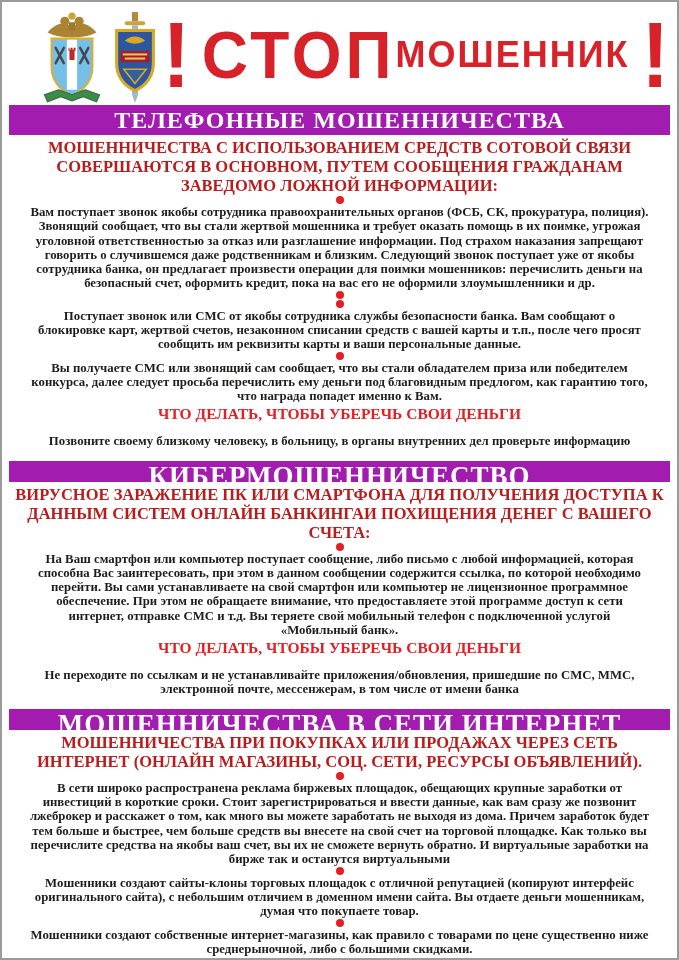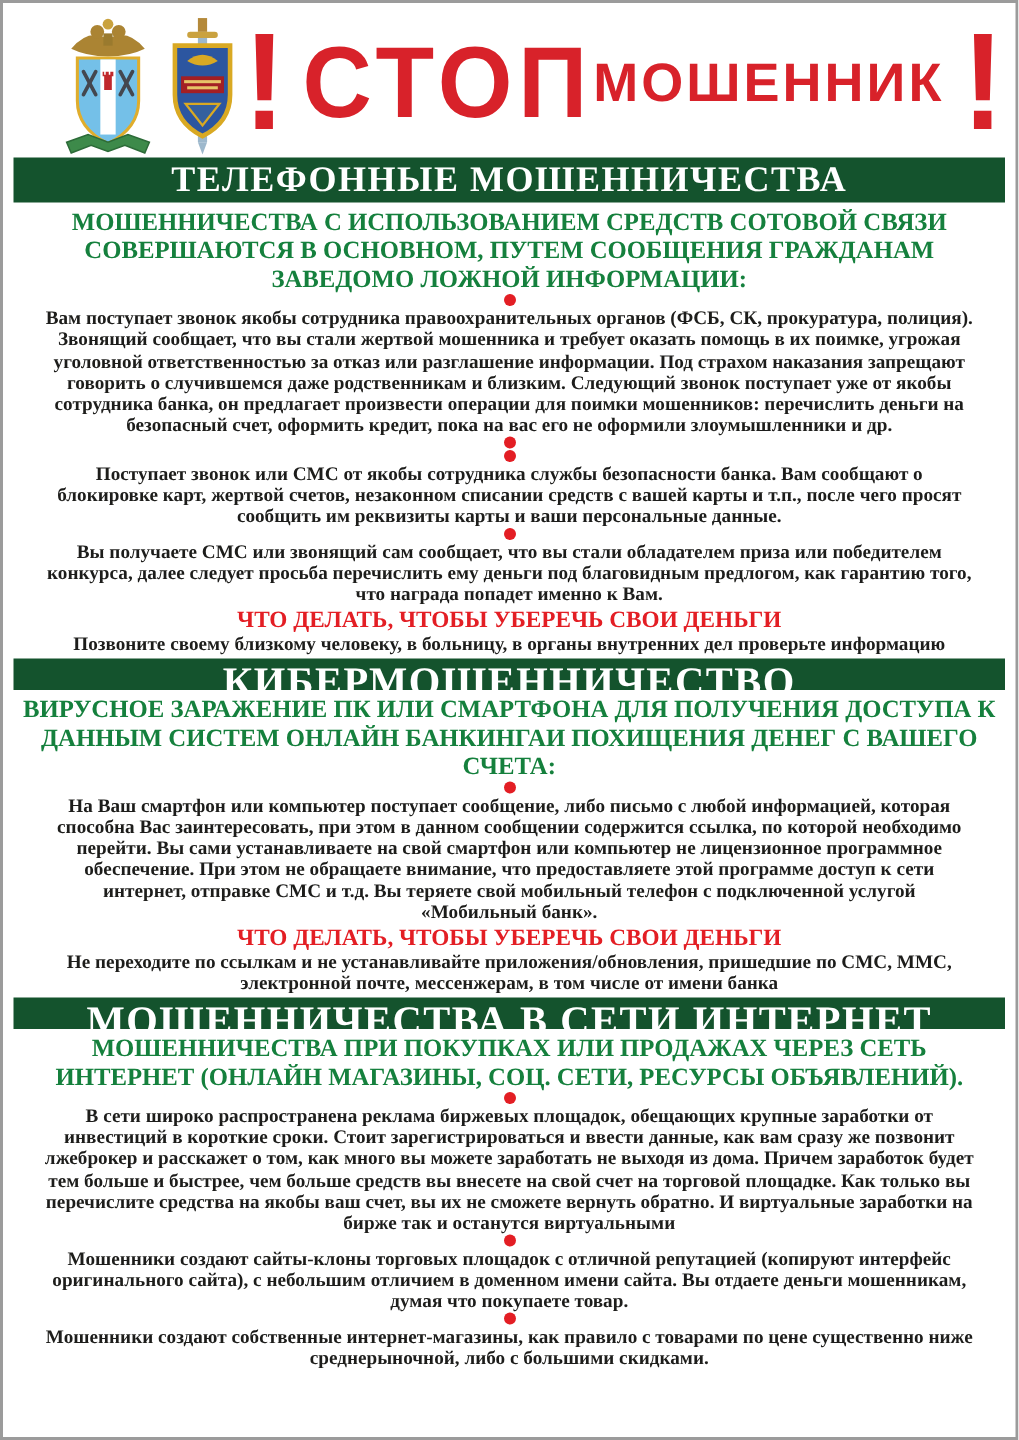--- a/index.html
+++ b/index.html
@@ -29,42 +29,42 @@
     font-weight:bold;color:#d8222a;font-size:64px;line-height:58px;
     letter-spacing:4px;transform:scaleY(1.05);
   }
   .t-mosh{
     font-family:"Liberation Sans","DejaVu Sans",sans-serif;
     font-weight:bold;color:#d8222a;font-size:36px;line-height:34px;letter-spacing:2px;
   }
   .sign-wrap{flex:0 0 auto;padding-right:6px;}
   
   .banner{
-    background:#14532d;color:#fff;text-align:center;
+    background:#a21caf;color:#fff;text-align:center;
     font-weight:bold;letter-spacing:1px;
     margin:0 0 3px 0;
   }
   .banner.b1{font-size:24px;line-height:30px;height:30px;}
   .banner.b2{font-size:27px;line-height:31px;height:21px;margin-top:2px;}
   
   section{text-align:center;}
   .sec-head{
     font-size:16.5px;font-weight:bold;line-height:1.16;
-    margin:1px 6px 0 6px;color:#15803d;
+    margin:1px 6px 0 6px;color:#b91c1c;
   }
   .dot{width:8px;height:8px;border-radius:50%;background:#e31e24;margin:1px auto 1px auto;}
   .bullet{
     font-size:12.8px;font-weight:bold;line-height:1.1;
     margin:0 20px;color:#1d1d1b;
   }
   .cta{
     color:#e31e24;font-size:15.5px;font-weight:bold;line-height:1.1;
     margin:2px 0 0 0;
   }
-  .cta-line{font-size:12.8px;font-weight:bold;line-height:1.15;margin:0 4px;color:#1d1d1b;}
+  .cta-line{font-size:12.8px;font-weight:bold;line-height:1.15;margin:12px 4px;color:#1d1d1b;}
 </style>
 </head>
 <body>
 
 <div class="poster">
 
   <div class="hdr">
     <div class="emblems">
 
       <svg width="62" height="94" viewBox="0 0 60 92">

